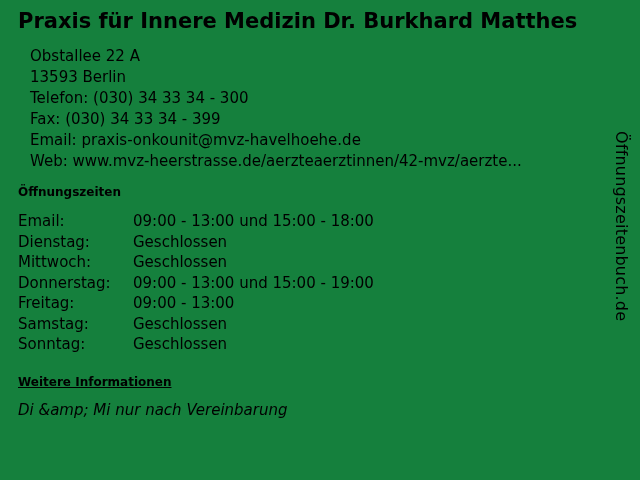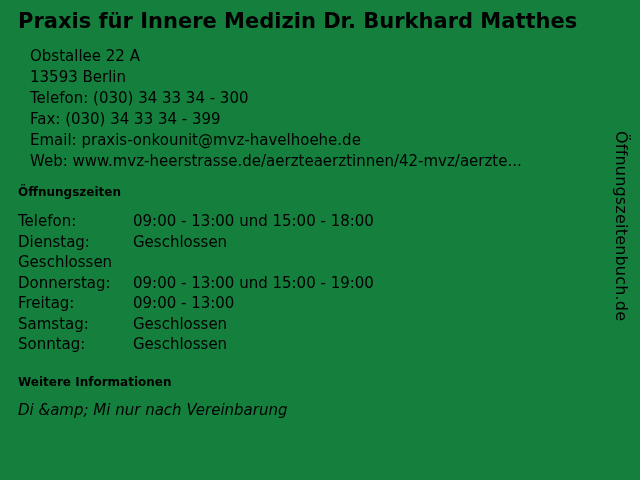--- a/index.html
+++ b/index.html
@@ -49,21 +49,21 @@
     line-height: 20.5px;
   }
   .hours-row {
     display: flex;
     white-space: nowrap;
   }
   .hours-row .day {
     flex: none;
     width: 115px;
   }
-  .more-heading { margin-top: 16px; }
+  .more-heading { margin-top: 16px; text-decoration: underline; }
   .note {
     margin: 7px 0 0 0;
     font-size: 15px;
     line-height: 21px;
     white-space: nowrap;
     font-style: italic;
   }
   .watermark {
     position: absolute;
     top: 131px;
@@ -91,28 +91,29 @@
       <div>Telefon: (030) 34 33 34 - 300</div>
       <div>Fax: (030) 34 33 34 - 399</div>
       <div>Email: praxis-onkounit@mvz-havelhoehe.de</div>
       <div>Web: www.mvz-heerstrasse.de/aerzteaerztinnen/42-mvz/aerzte...</div>
     </div>
 
     <h2 class="section-heading hours-heading">Öffnungszeiten</h2>
 
     <div class="hours-table">
       <div class="hours-row">
-        <span class="day">Telefon:</span>
+        <span class="day">Email:</span>
         <span class="time">09:00 - 13:00 und 15:00 - 18:00</span>
       </div>
       <div class="hours-row">
         <span class="day">Dienstag:</span>
         <span class="time">Geschlossen</span>
       </div>
       <div class="hours-row">
+        <span class="day">Mittwoch:</span>
         <span class="time">Geschlossen</span>
       </div>
       <div class="hours-row">
         <span class="day">Donnerstag:</span>
         <span class="time">09:00 - 13:00 und 15:00 - 19:00</span>
       </div>
       <div class="hours-row">
         <span class="day">Freitag:</span>
         <span class="time">09:00 - 13:00</span>
       </div>

